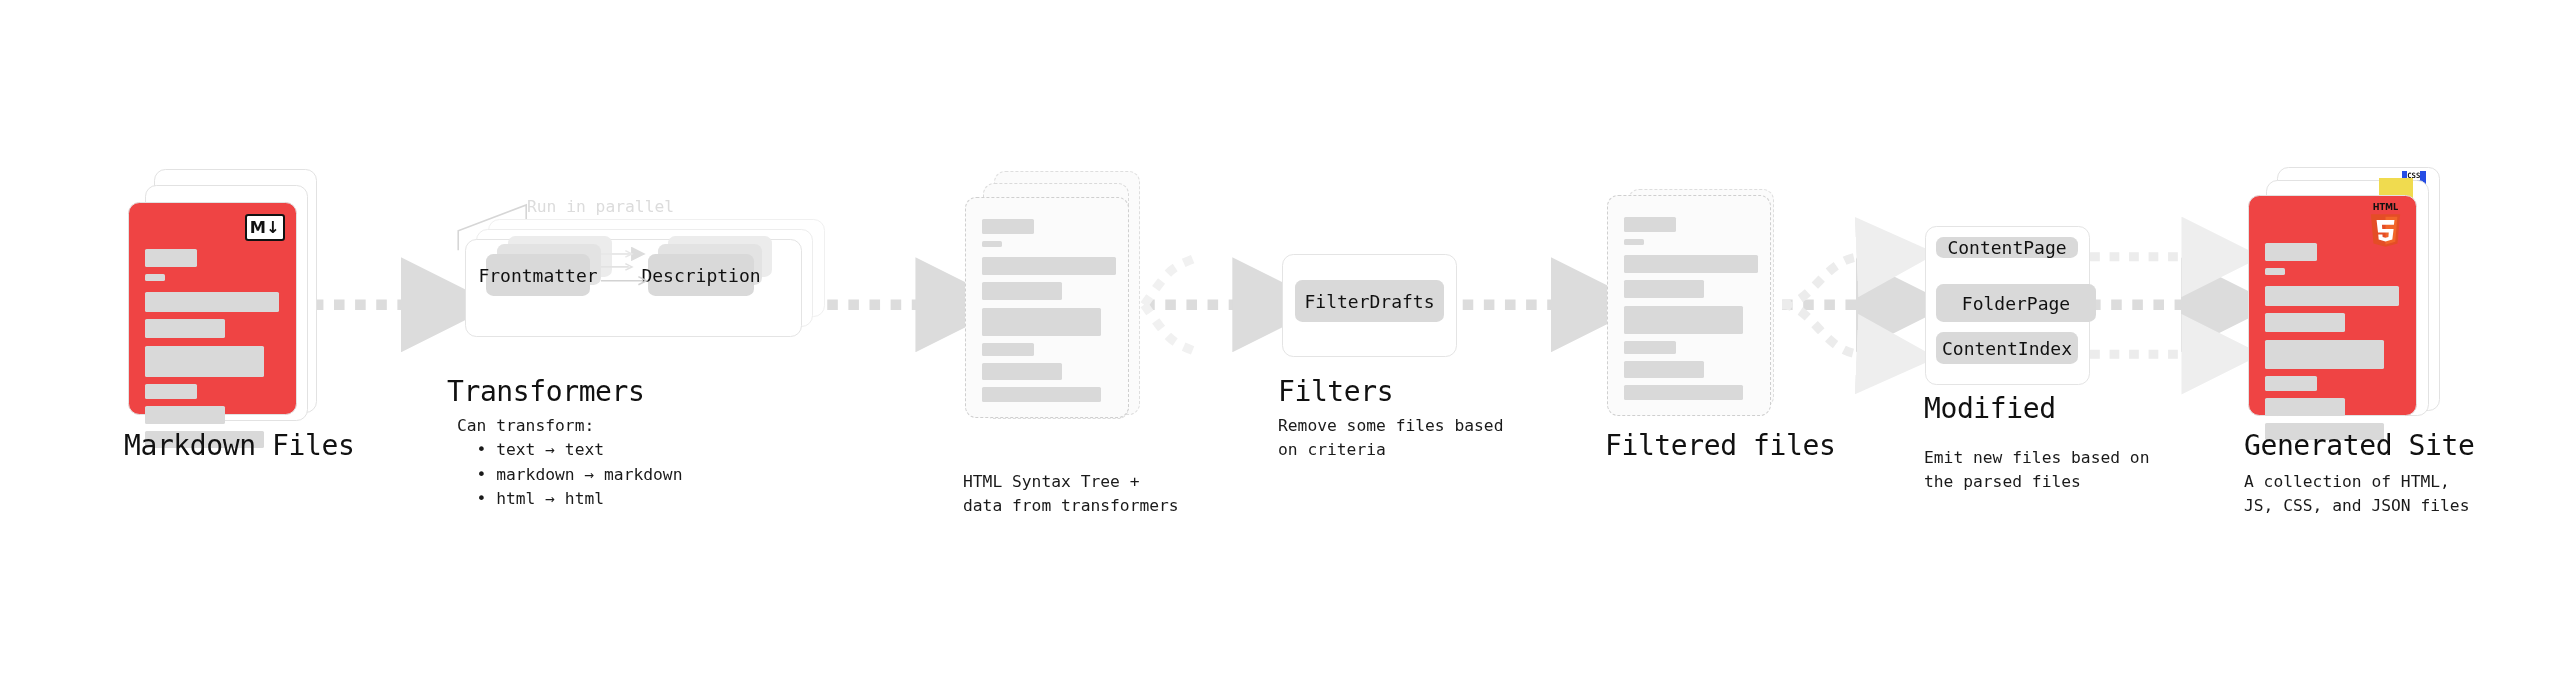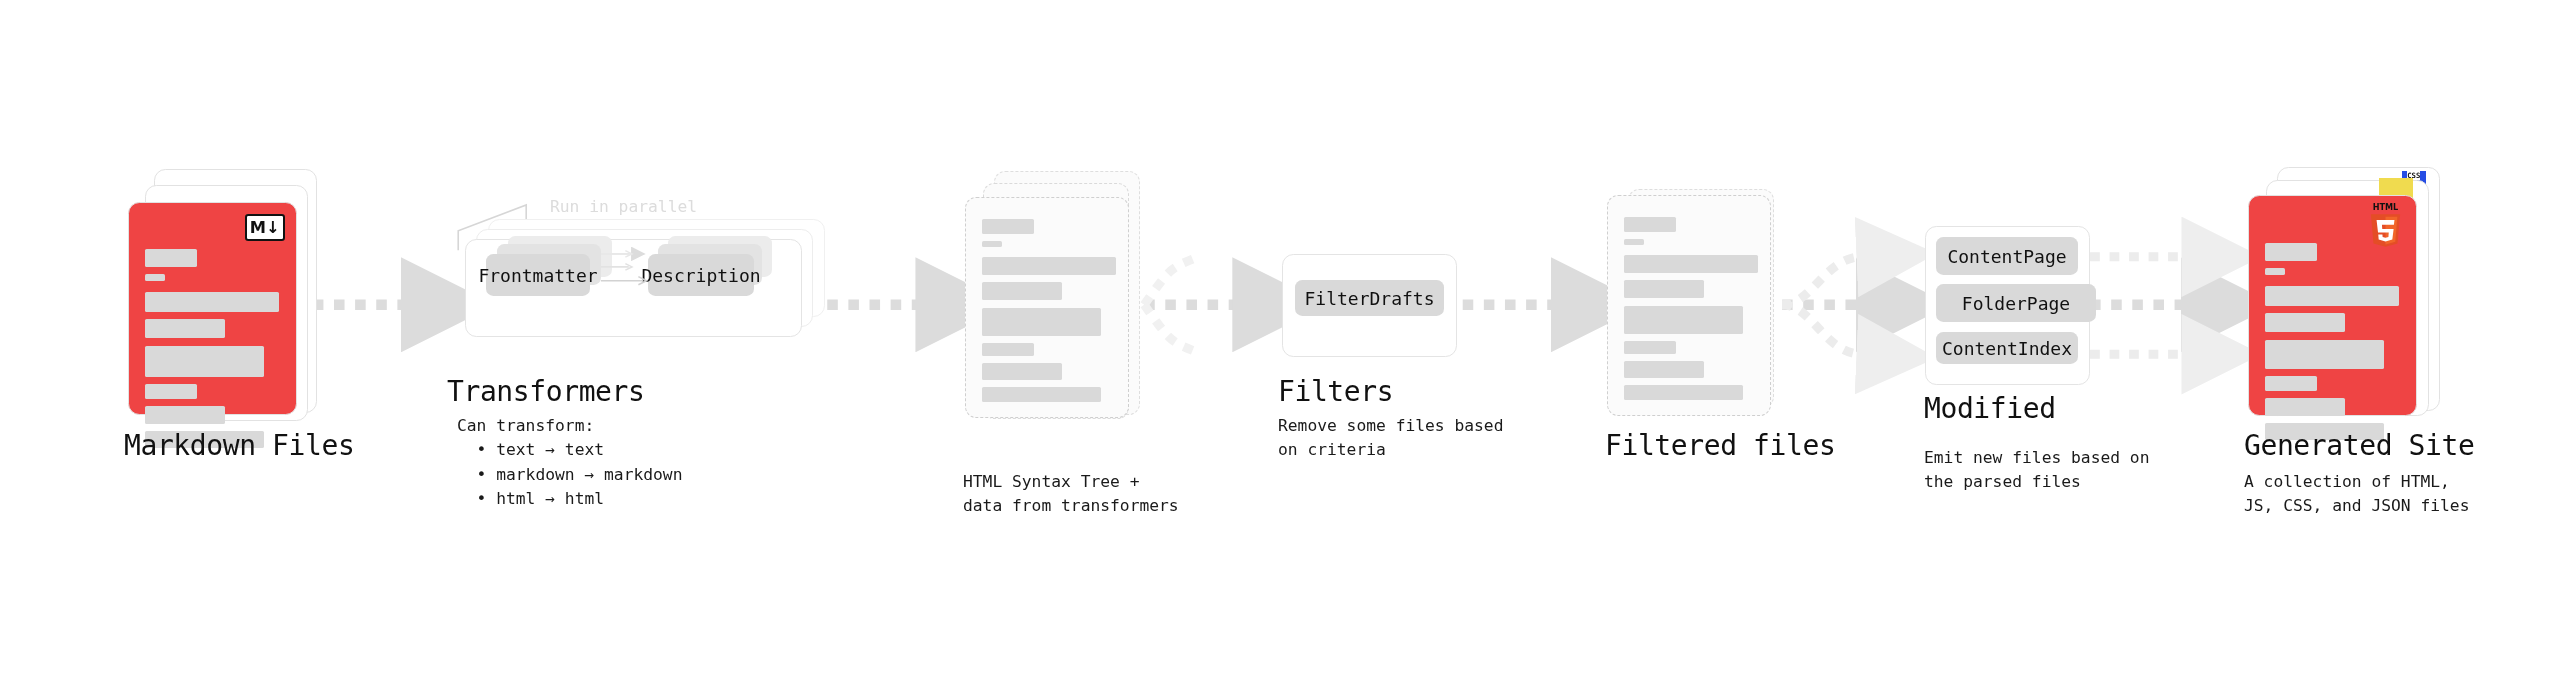--- a/index.html
+++ b/index.html
@@ -146,21 +146,21 @@
         <div class="ln" style="width:80px;height:19.5px;"></div>
         <div class="ln" style="width:119px;height:31px;"></div>
         <div class="ln" style="width:52px;height:14.6px;"></div>
         <div class="ln" style="width:80px;height:18px;"></div>
         <div class="ln" style="width:119px;height:16.3px;"></div>
       </div>
     </div>
   </div>
   <div class="title" style="left:124px;top:429px;">Markdown Files</div>
 
-  <div class="runlabel" style="left:527px;top:197px;margin-left:23px;">Run in parallel</div>
+  <div class="runlabel" style="left:527px;top:197px;">Run in parallel</div>
   <svg style="position:absolute;left:455px;top:195px;width:89px;height:57px;" viewBox="0 0 110 70" width="89" height="57">
     <path d="M4,68 L4,44 L88,12 L88,36" stroke="#d6d6d6" stroke-width="2" fill="none"></path>
   </svg>
 
   <div class="groupbox" style="left:488px;top:219px;width:337px;height:98px;border-color:#f0f0f0;"></div>
   <div class="groupbox" style="left:476px;top:229px;width:337px;height:98px;border-color:#ededed;"></div>
   <div class="groupbox" style="left:465px;top:239px;width:337px;height:98px;border-color:#e4e4e4;"></div>
 
   <div class="chip faded2" style="left:508px;top:236px;width:104px;height:41px;"></div>
   <div class="chip faded1" style="left:497px;top:244px;width:104px;height:41px;"></div>
@@ -200,21 +200,21 @@
         <div class="ln" style="width:52px;height:13px;"></div>
         <div class="ln" style="width:80px;height:16.3px;"></div>
         <div class="ln" style="width:119px;height:14.6px;"></div>
       </div>
     </div>
   </div>
   <div class="sub" style="left:963px;top:470px;">HTML Syntax Tree +
 data from transformers</div>
 
   <div class="groupbox" style="left:1282px;top:254px;width:175px;height:103px;"></div>
-  <div class="chip" style="left:1295px;top:280px;width:149px;height:36px;">
+  <div class="chip" style="left:1295px;top:280px;width:149px;height:42px;">
     <span>FilterDrafts</span>
   </div>
   <div class="title" style="left:1278px;top:375px;">Filters</div>
   <div class="sub" style="left:1278px;top:414px;">Remove some files based
 on criteria</div>
 
   <div class="cardstack">
     <div class="card dashed" style="left:1628px;top:189px;width:146px;height:219px;border-color:#dedede;"></div>
     <div class="card dashed" style="left:1607px;top:195px;width:164px;height:221px;">
       <div class="lines" style="top:21px;">
@@ -225,21 +225,21 @@
         <div class="ln" style="width:119px;height:28px;"></div>
         <div class="ln" style="width:52px;height:13px;"></div>
         <div class="ln" style="width:80px;height:16.3px;"></div>
         <div class="ln" style="width:119px;height:14.6px;"></div>
       </div>
     </div>
   </div>
   <div class="title" style="left:1605px;top:429px;">Filtered files</div>
 
   <div class="groupbox" style="left:1925px;top:226px;width:165px;height:159px;"></div>
-  <div class="chip" style="left:1936px;top:237px;width:142px;height:38px;">
+  <div class="chip" style="left:1936px;top:237px;width:142px;height:21px;">
     <span>ContentPage</span>
   </div>
   <div class="chip" style="left:1936px;top:284px;width:160px;height:38px;">
     <span>FolderPage</span>
   </div>
   <div class="chip" style="left:1936px;top:332px;width:142px;height:32px;">
     <span>ContentIndex</span>
   </div>
   <div class="title" style="left:1924px;top:392px;">Modified</div>
   <div class="sub" style="left:1924px;top:446px;">Emit new files based on

